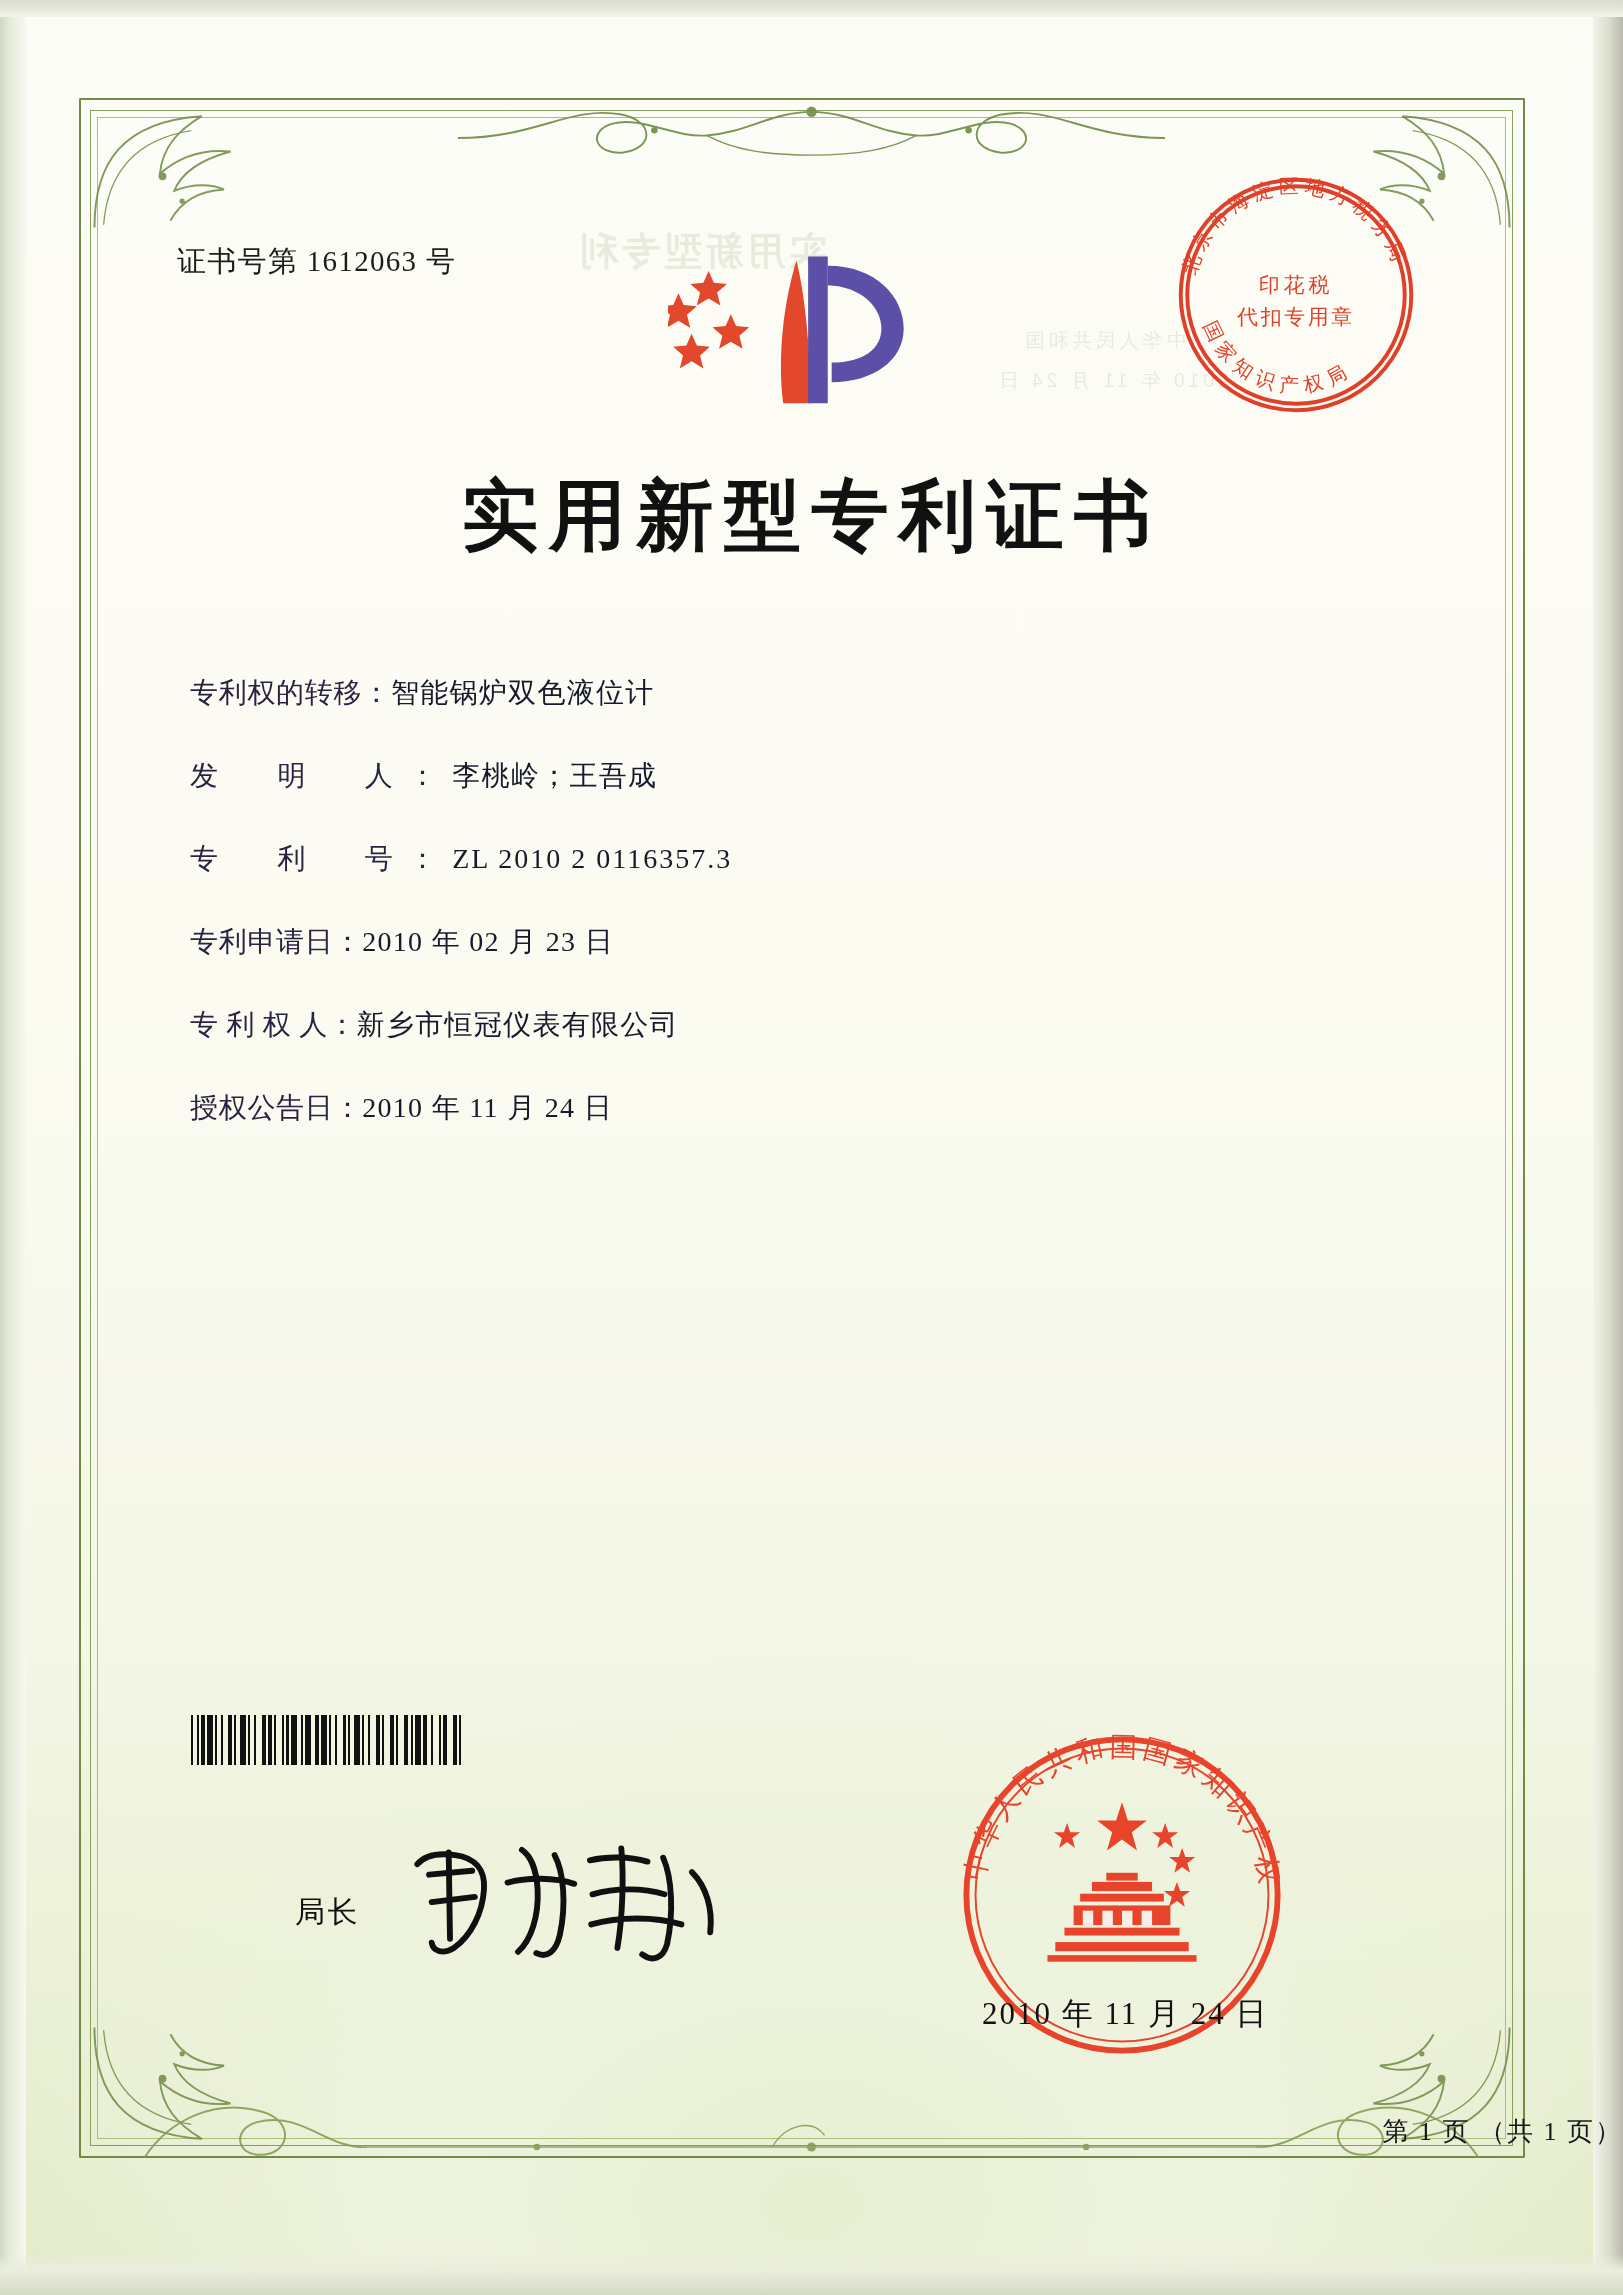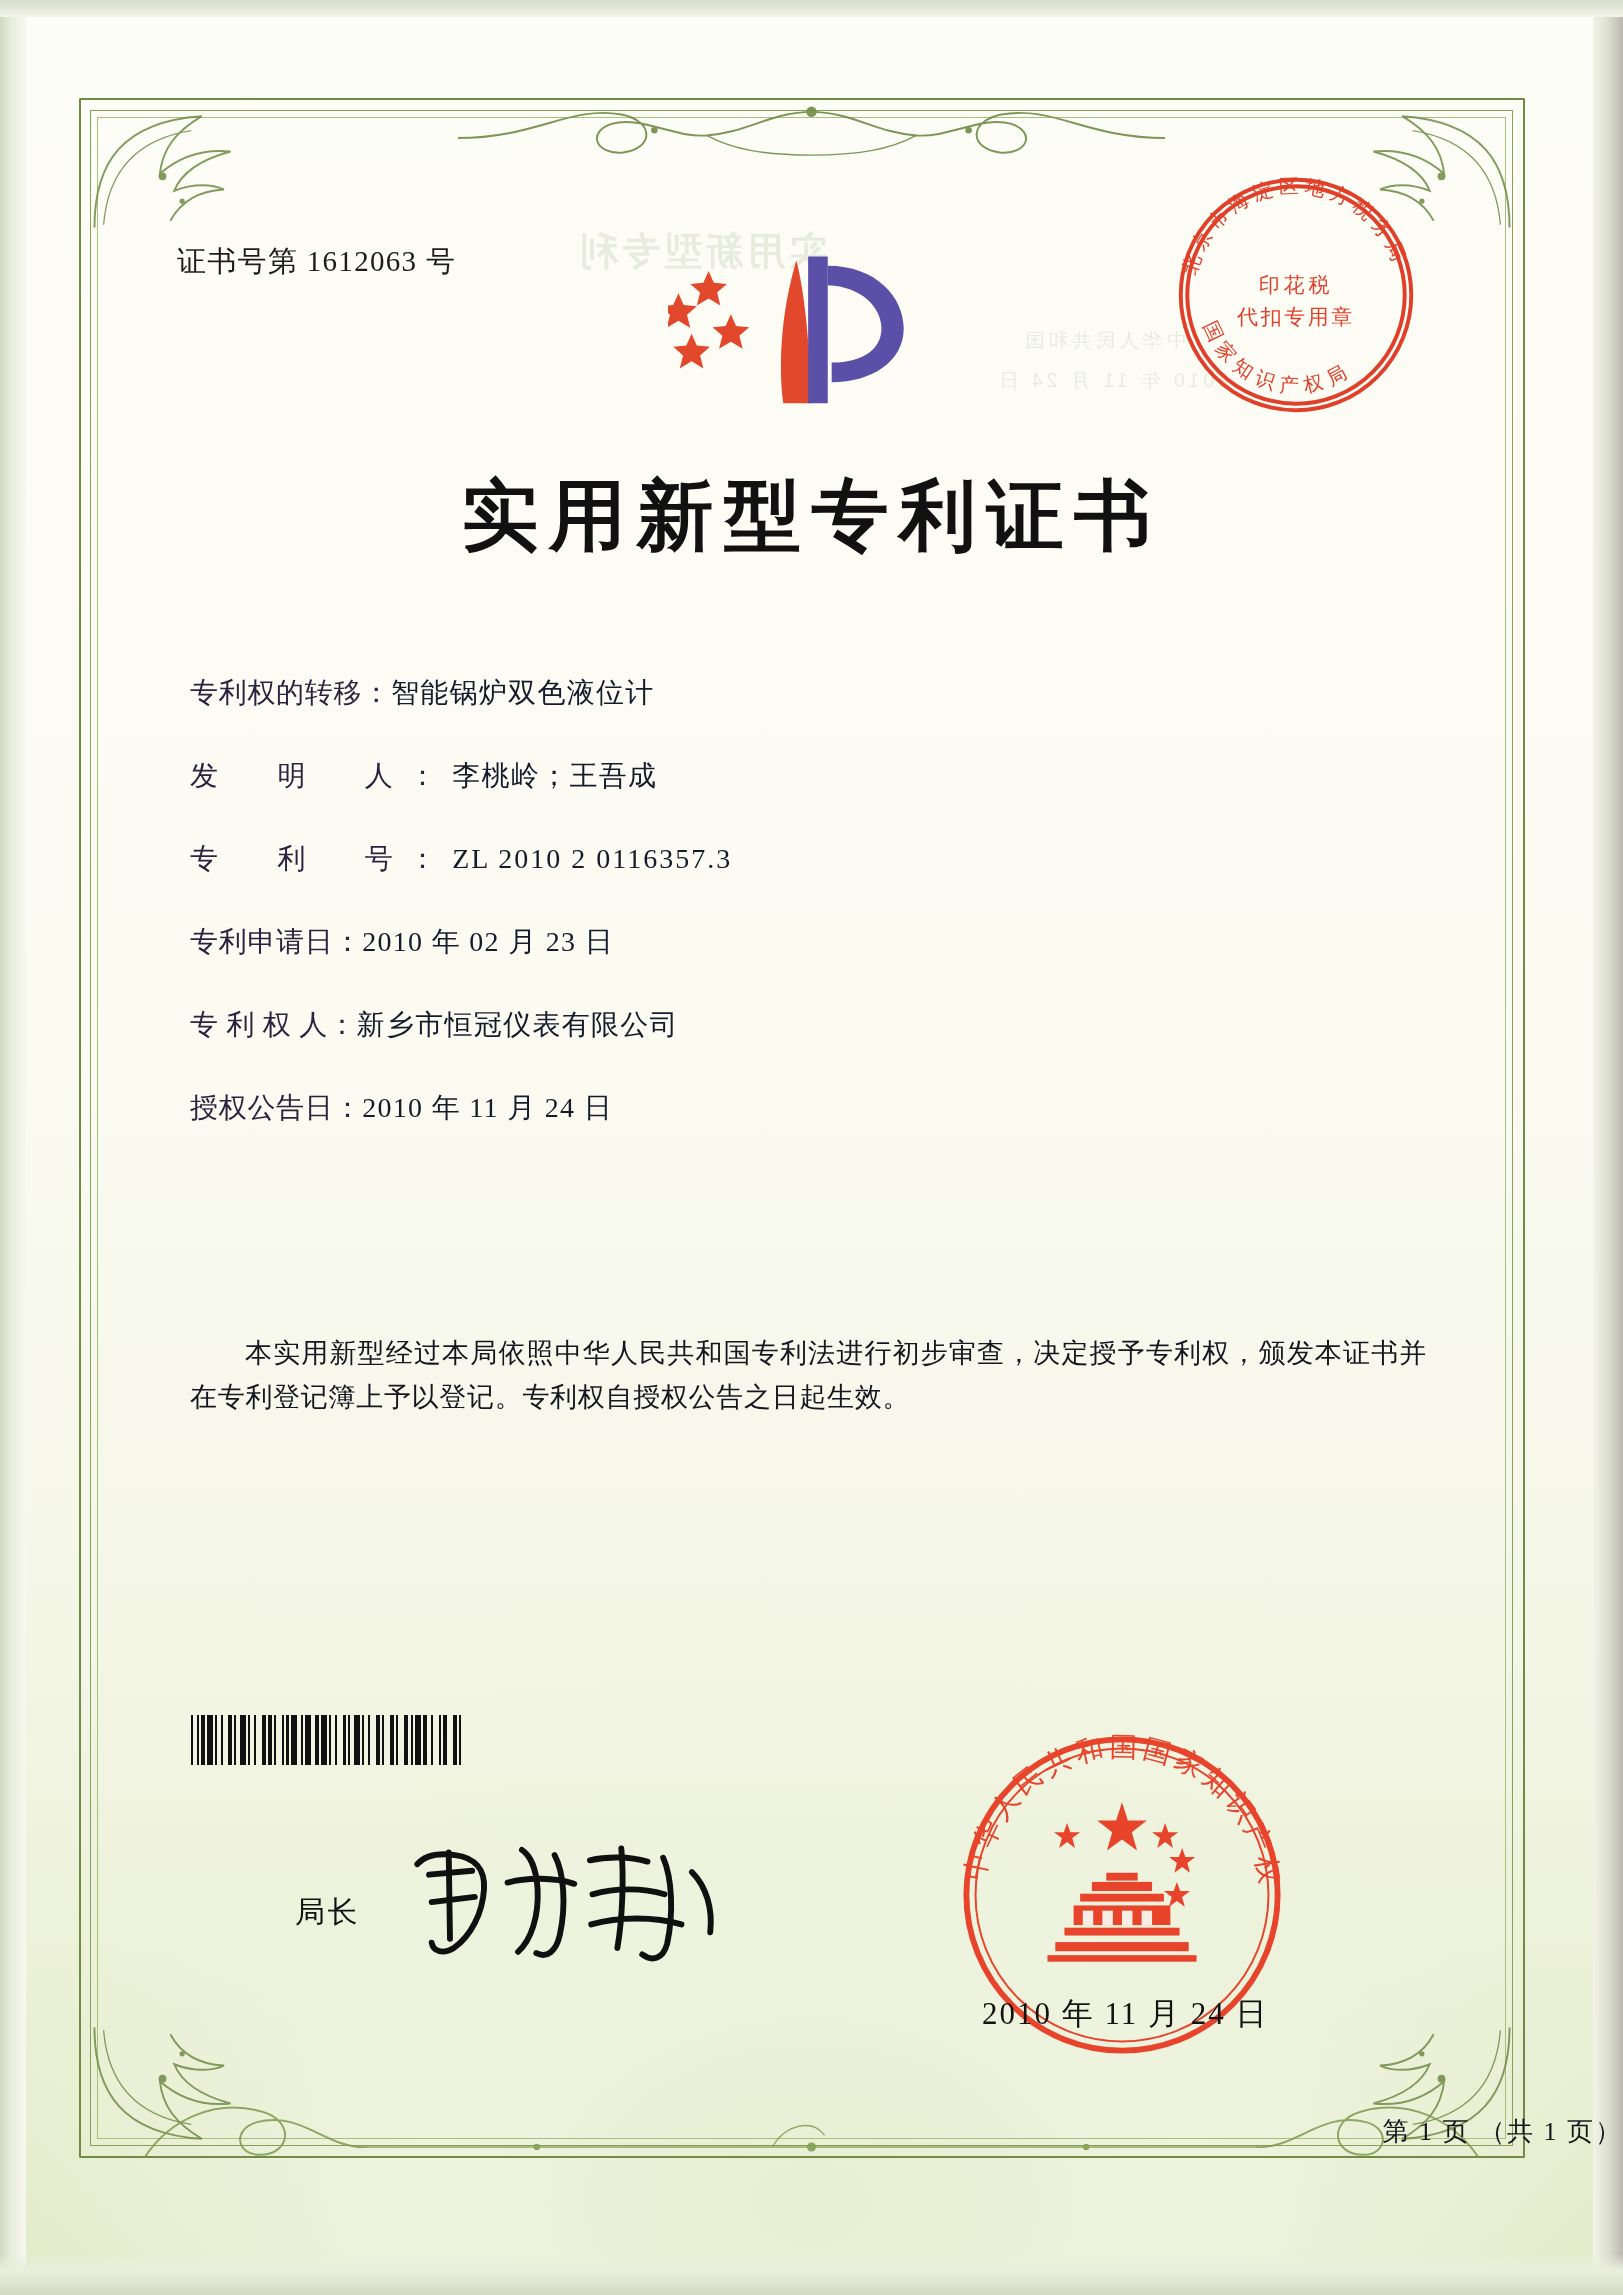--- a/index.html
+++ b/index.html
@@ -342,21 +342,20 @@
     </div>
     <div class="field-row">
       <span class="field-label">专 利 权 人：</span><span class="field-value">新乡市恒冠仪表有限公司</span>
     </div>
     <div class="field-row">
       <span class="field-label">授权公告日：</span><span class="field-value">2010 年 11 月 24 日</span>
     </div>
   </div>
 
   <div class="body-text">
-    <p>本实用新型经过本局依照中华人民共和国专利法进行初步审查，决定授予专利权，颁发本证书并在专利登记簿上予以登记。专利权自授权公告之日起生效。</p>
   </div>
 
   <div class="barcode" id="barcode">
       <div class="bar" style="width: 2px; background: rgb(17, 17, 17);"></div>
       <div class="bar" style="width: 3.9px; background: transparent;"></div>
       <div class="bar" style="width: 2px; background: rgb(17, 17, 17);"></div>
       <div class="bar" style="width: 2px; background: transparent;"></div>
       <div class="bar" style="width: 3.9px; background: rgb(17, 17, 17);"></div>
       <div class="bar" style="width: 2px; background: transparent;"></div>
       <div class="bar" style="width: 5.9px; background: rgb(17, 17, 17);"></div>

